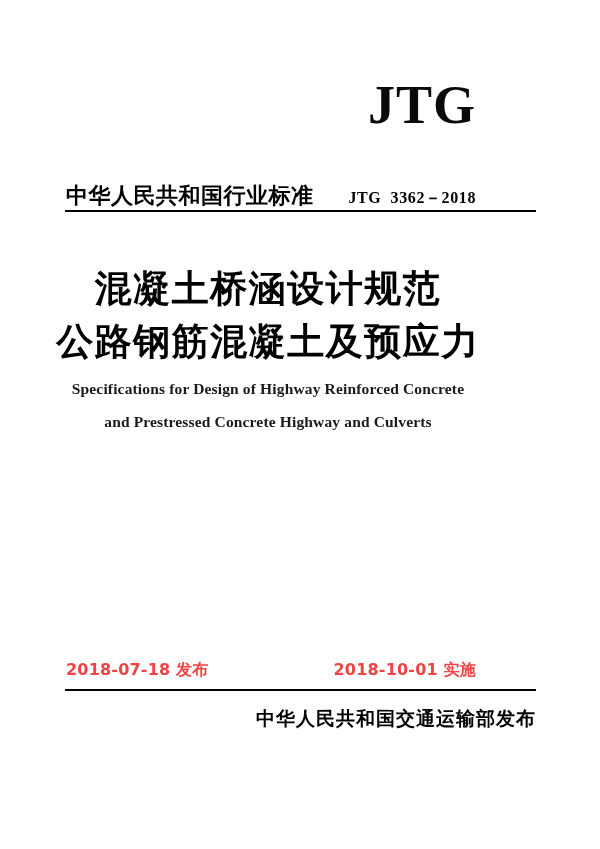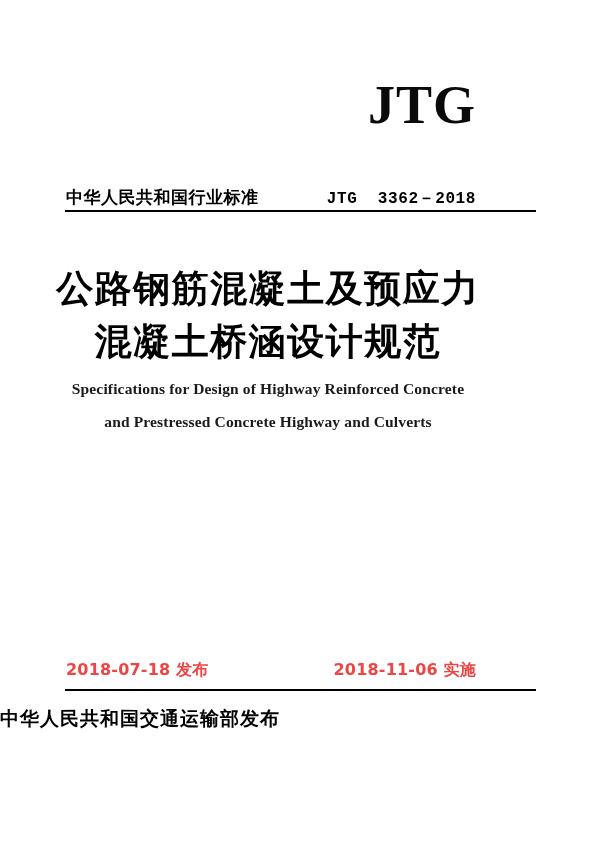--- a/index.html
+++ b/index.html
@@ -39,28 +39,28 @@
     right: 60px;
     top: 180px;
     display: flex;
     align-items: baseline;
     justify-content: space-between;
   }
 
   .standard-class {
     font-family: "DejaVu Sans", "Liberation Sans", sans-serif;
     font-weight: bold;
-    font-size: 17px;
+    font-size: 22px;
     letter-spacing: 0.5px;
     color: #000;
     white-space: nowrap;
   }
 
   .standard-code {
-    font-family: Liberation Mono, monospace;
+    font-family: Liberation Serif, serif;
     font-weight: bold;
     font-size: 16px;
     letter-spacing: 0.6px;
     color: #000;
     white-space: pre;
     margin-top: 8px;
   }
 
   
   .rule {
@@ -130,21 +130,21 @@
     color: #ef4444;
     white-space: pre;
   }
 
   
   .publisher {
     position: absolute;
     left: 0;
     right: 0;
     top: 706px;
-    text-align: left;
+    text-align: right;
     font-family: "DejaVu Sans", "Liberation Sans", sans-serif;
     font-weight: bold;
     font-size: 19px;
     letter-spacing: 1px;
     color: #000;
     white-space: nowrap;
   }
 </style>
 </head>
 <body>
@@ -154,31 +154,31 @@
   <div class="brand-mark">JTG</div>
 
   <div class="header-row">
     <div class="standard-class">中华人民共和国行业标准</div>
     <div class="standard-code">JTG  3362－2018</div>
   </div>
 
   <div class="rule rule-top"></div>
 
   <div class="title-block">
+    <div class="title-line">混凝土桥涵设计规范</div>
     <div class="title-line">公路钢筋混凝土及预应力</div>
-    <div class="title-line">混凝土桥涵设计规范</div>
   </div>
 
   <div class="subtitle-block">
     <div class="subtitle-line">Specifications for Design of Highway Reinforced Concrete</div>
     <div class="subtitle-line">and Prestressed Concrete Highway and Culverts</div>
   </div>
 
   <div class="dates-row">
     <div class="date-item">2018-07-18 发布</div>
-    <div class="date-item">2018-11-06 实施</div>
+    <div class="date-item">2018-10-01 实施</div>
   </div>
 
   <div class="rule rule-bottom"></div>
 
   <div class="publisher">中华人民共和国交通运输部发布</div>
 
 </div>
 
 </body></html>

